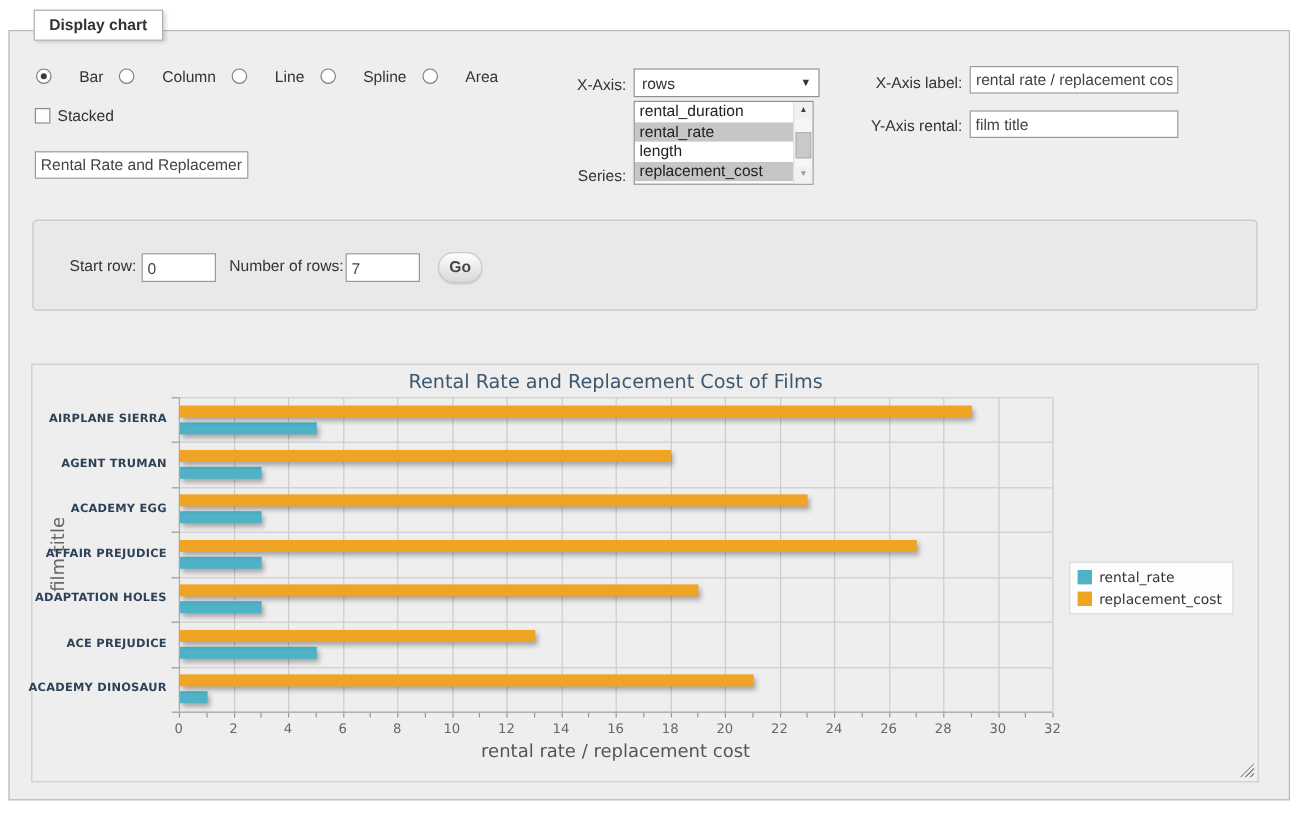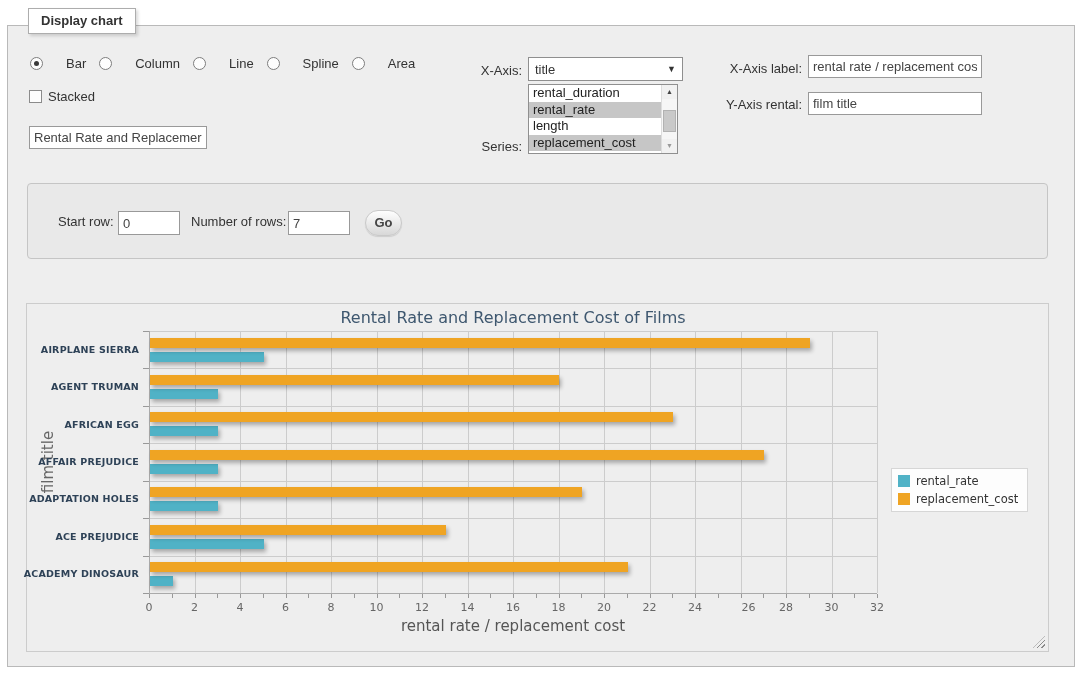--- a/index.html
+++ b/index.html
@@ -167,21 +167,21 @@
 
 <div class="abs stack-row">
   <span class="checkbox" id="stacked-box"></span>
   <span>Stacked</span>
 </div>
 
 <input class="abs tbox title-input" value="Rental Rate and Replacemer" style="">
 
 <span class="abs lbl lbl-xaxis">X-Axis:</span>
 <div class="abs select">
-  <span>title</span>
+  <span>rows</span>
   <span class="arrow">▼</span>
 </div>
 
 <span class="abs lbl lbl-series">Series:</span>
 <div class="abs listbox">
   <div id="series-options">
       <div class="opt">rental_duration</div>
       <div class="opt selected">rental_rate</div>
       <div class="opt">length</div>
       <div class="opt selected">replacement_cost</div>
@@ -295,27 +295,27 @@
     <div class="x-tick-lbl" style="position: absolute; left: 243.5px; top: 297px;">6</div>
     <div class="x-tick-lbl" style="position: absolute; left: 289px; top: 297px;">8</div>
     <div class="x-tick-lbl" style="position: absolute; left: 334.5px; top: 297px;">10</div>
     <div class="x-tick-lbl" style="position: absolute; left: 380px; top: 297px;">12</div>
     <div class="x-tick-lbl" style="position: absolute; left: 425.5px; top: 297px;">14</div>
     <div class="x-tick-lbl" style="position: absolute; left: 471px; top: 297px;">16</div>
     <div class="x-tick-lbl" style="position: absolute; left: 516.5px; top: 297px;">18</div>
     <div class="x-tick-lbl" style="position: absolute; left: 562px; top: 297px;">20</div>
     <div class="x-tick-lbl" style="position: absolute; left: 607.5px; top: 297px;">22</div>
     <div class="x-tick-lbl" style="position: absolute; left: 653px; top: 297px;">24</div>
-    <div class="x-tick-lbl" style="position: absolute; left: 698.5px; top: 297px; text-align: right;">26</div>
+    <div class="x-tick-lbl" style="position: absolute; left: 698.5px; top: 297px;">26</div>
     <div class="x-tick-lbl" style="position: absolute; left: 744px; top: 297px;">28</div>
     <div class="x-tick-lbl" style="position: absolute; left: 789.5px; top: 297px;">30</div>
     <div class="x-tick-lbl" style="position: absolute; left: 835px; top: 297px;">32</div>
     <div class="cat-lbl" style="position: absolute; right: 909px; top: 39.7143px;">AIRPLANE SIERRA</div>
     <div class="cat-lbl" style="position: absolute; right: 909px; top: 77.1429px;">AGENT TRUMAN</div>
-    <div class="cat-lbl" style="position: absolute; right: 909px; top: 114.571px;">AFRICAN EGG</div>
+    <div class="cat-lbl" style="position: absolute; right: 909px; top: 114.571px;">ACADEMY EGG</div>
     <div class="cat-lbl" style="position: absolute; right: 909px; top: 152px;">AFFAIR PREJUDICE</div>
     <div class="cat-lbl" style="position: absolute; right: 909px; top: 189.429px;">ADAPTATION HOLES</div>
     <div class="cat-lbl" style="position: absolute; right: 909px; top: 226.857px;">ACE PREJUDICE</div>
     <div class="cat-lbl" style="position: absolute; right: 909px; top: 264.286px;">ACADEMY DINOSAUR</div>
     <div class="bar" style="position: absolute; left: 123px; top: 47.5px; width: 113.522px; height: 10px; background: rgb(80, 178, 198);"></div>
     <div class="bar" style="position: absolute; left: 123px; top: 84.9286px; width: 68.0225px; height: 10px; background: rgb(80, 178, 198);"></div>
     <div class="bar" style="position: absolute; left: 123px; top: 122.357px; width: 68.0225px; height: 10px; background: rgb(80, 178, 198);"></div>
     <div class="bar" style="position: absolute; left: 123px; top: 159.786px; width: 68.0225px; height: 10px; background: rgb(80, 178, 198);"></div>
     <div class="bar" style="position: absolute; left: 123px; top: 197.214px; width: 68.0225px; height: 10px; background: rgb(80, 178, 198);"></div>
     <div class="bar" style="position: absolute; left: 123px; top: 234.643px; width: 113.522px; height: 10px; background: rgb(80, 178, 198);"></div>

